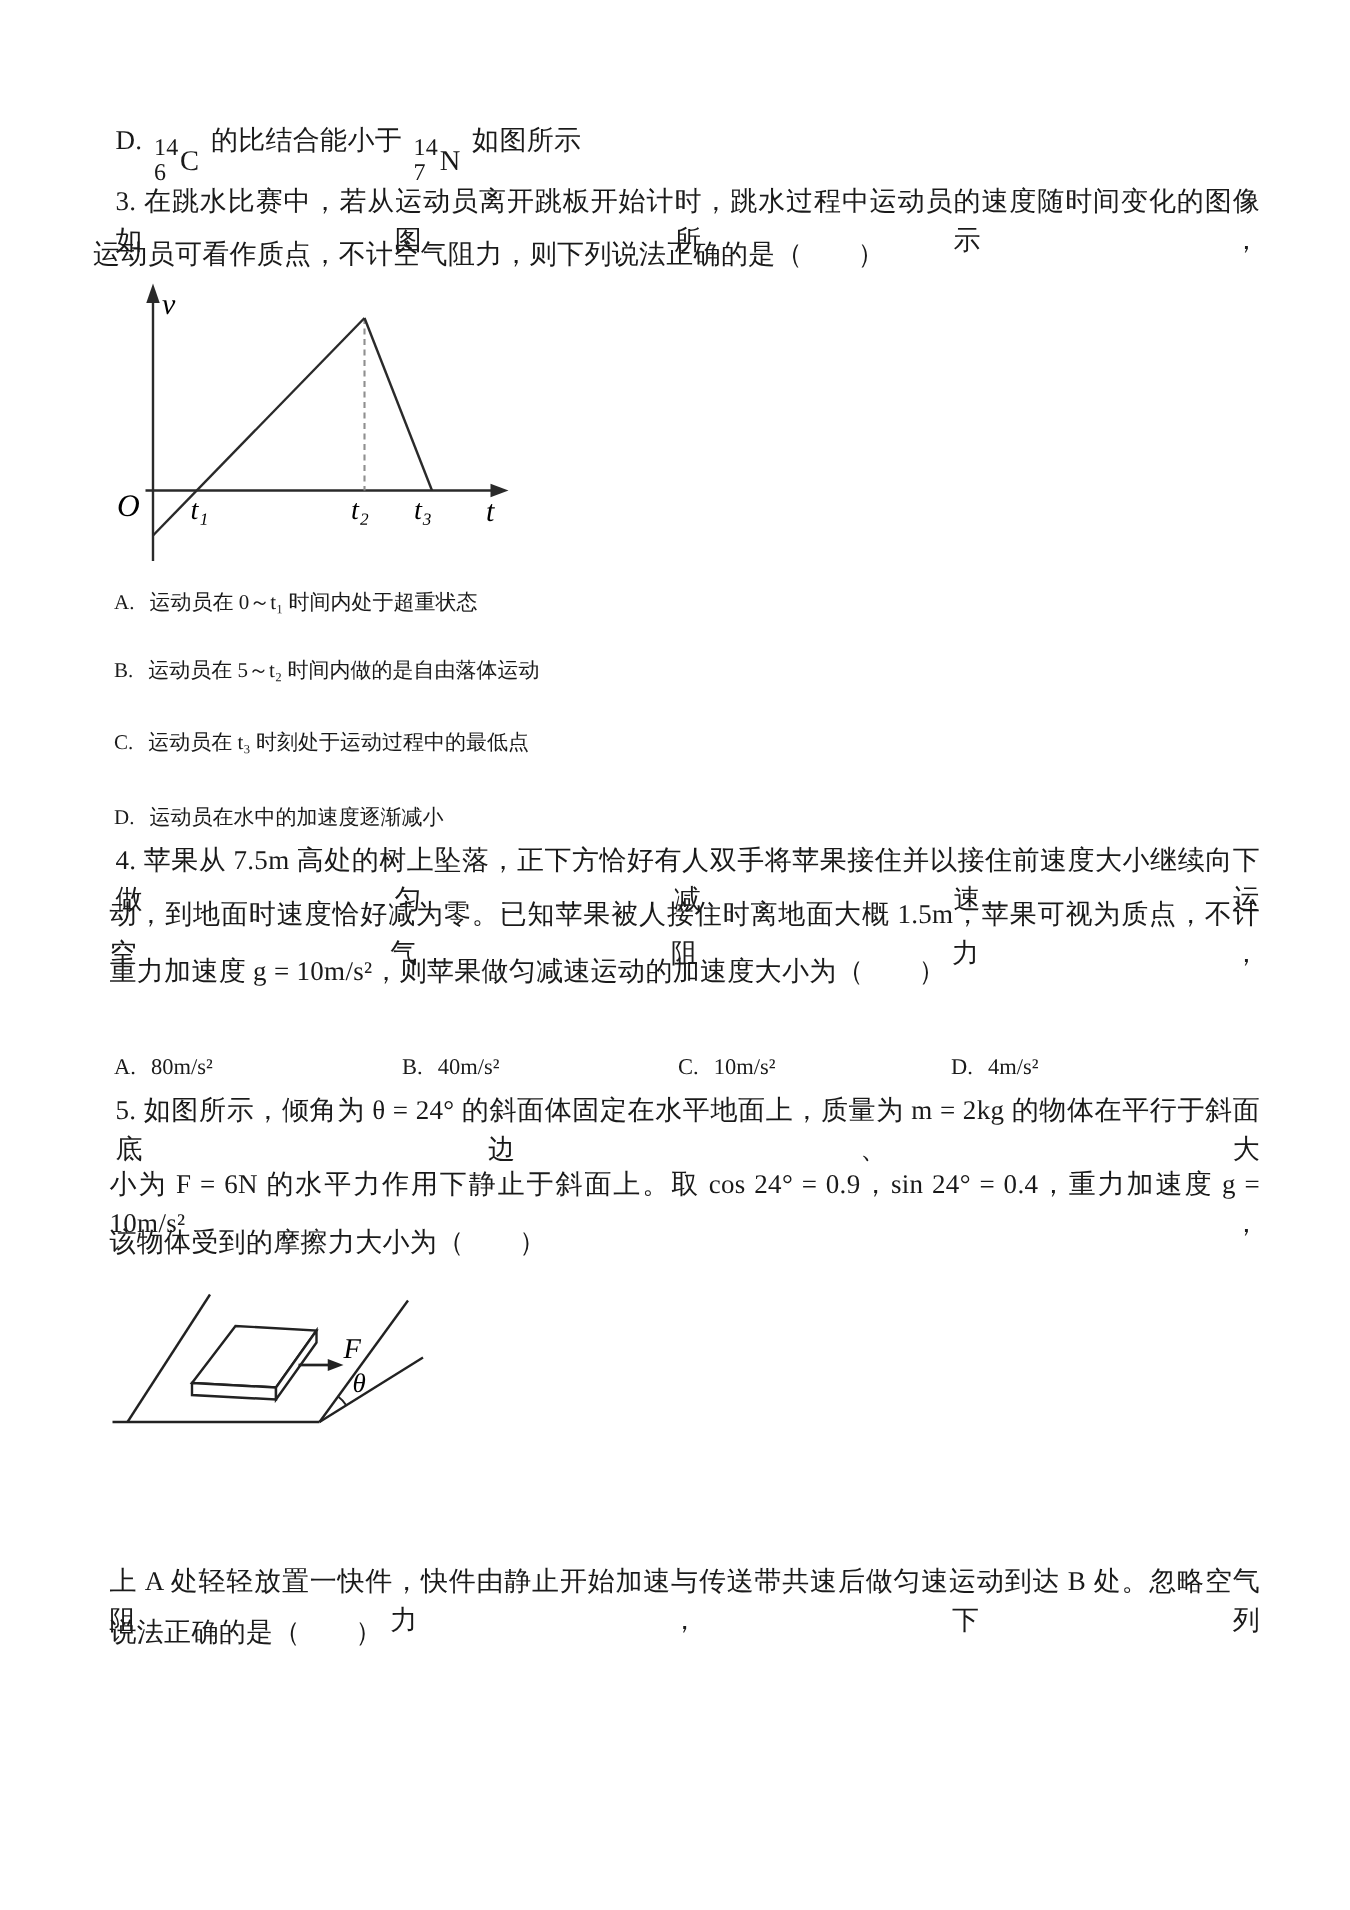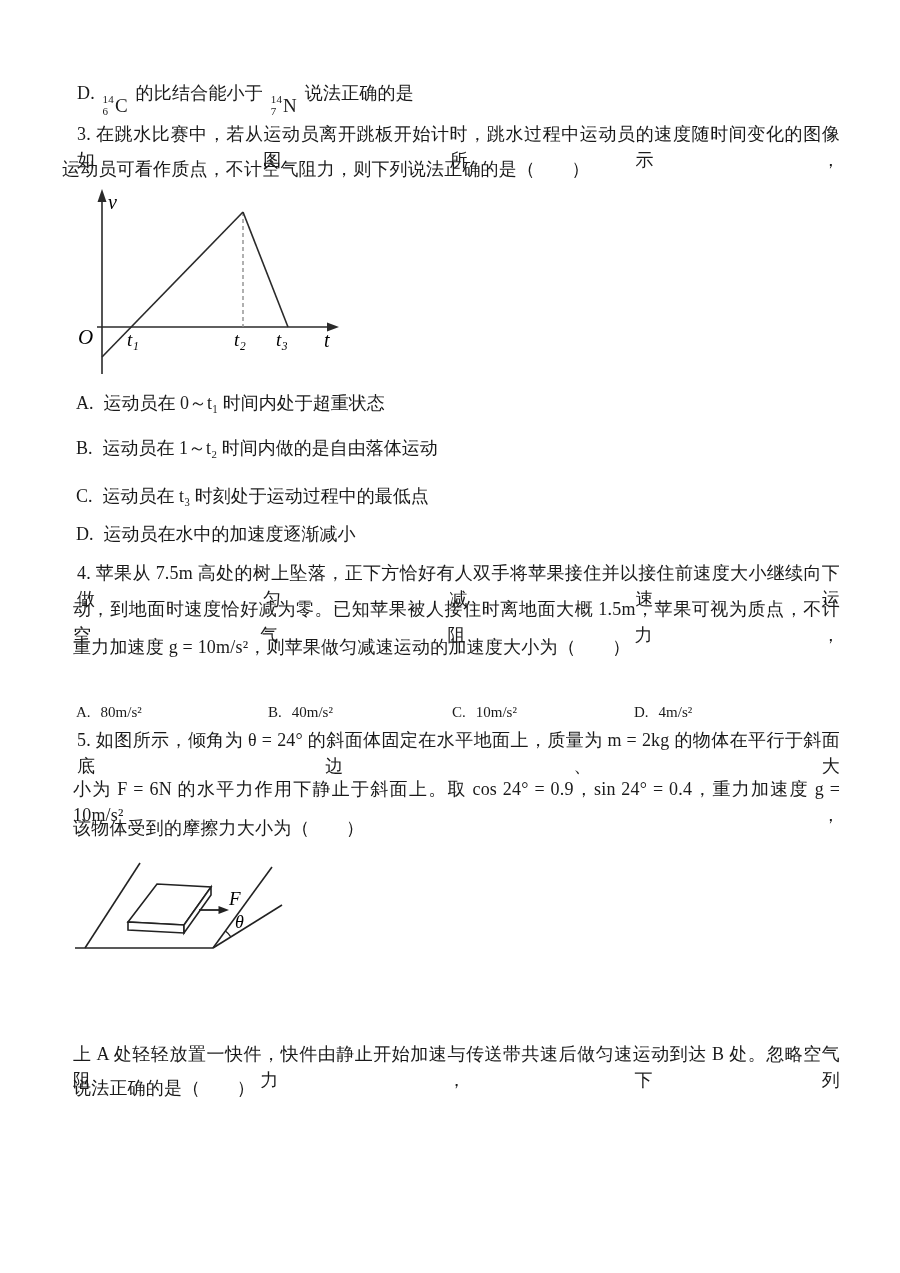--- a/index.html
+++ b/index.html
@@ -8,28 +8,28 @@
     overflow:hidden;color:#1a1a1a;
     font-family:"Liberation Serif","DejaVu Serif",serif;
   }
   .blk{
     position:absolute;left:62px;width:778px;box-sizing:border-box;
     font-size:18px;line-height:26px;letter-spacing:.2px;
   }
   .jst{text-align:justify;text-align-last:justify;}
   .ind{padding-left:15px;}
   .ind2{padding-left:11px;}
-  .optline{position:absolute;left:76px;font-size:18px;line-height:26px;white-space:nowrap;}
+  .optline{position:absolute;left:76px;font-size:14px;line-height:26px;white-space:nowrap;}
   .olabel{margin-right:10px;}
   .orow{position:absolute;left:62px;width:778px;height:26px;}
   .ocell{position:absolute;top:16px;font-size:15px;line-height:26px;white-space:nowrap;}
   .c1{left:14px}.c2{left:206px}.c3{left:390px}.c4{left:572px}
   .iso{display:inline-flex;align-items:center;margin:0 3px;vertical-align:-4px;}
   .iso-nums{display:inline-flex;flex-direction:column;align-items:flex-start;
-    line-height:1.05;font-size:11px;margin-right:1px;}
+    line-height:1.05;font-size:16px;margin-right:1px;}
   .iso-sym{font-size:19px;}
   .fig{position:absolute;}
   svg text{font-family:"Liberation Serif","DejaVu Serif",serif;}
   .mathlab{font-style:italic;}
 </style>
 </head>
 <body>
 
 <div class="page">
 
@@ -43,21 +43,21 @@
         <span class="iso-sym">C</span>
       </span>
     <span>的比结合能小于</span>
     <span class="iso">
         <span class="iso-nums">
           <span>14</span>
           <span>7</span>
         </span>
         <span class="iso-sym">N</span>
       </span>
-    <span>说法正确的是</span>
+    <span>如图所示</span>
   </div>
 
   <div class="blk jst ind" style="top:121px;">3. 在跳水比赛中，若从运动员离开跳板开始计时，跳水过程中运动员的速度随时间变化的图像如图所示，</div>
   <div class="blk" style="top:156px;">运动员可看作质点，不计空气阻力，则下列说法正确的是（　　）</div>
 
   <svg class="fig" style="left:72px;top:188px;" width="280" height="192" viewBox="0 0 280 192">
     <line x1="30" y1="6" x2="30" y2="186" stroke="#2a2a2a" stroke-width="1.6"></line>
     <polygon points="30,1 25.5,14 34.5,14" fill="#2a2a2a"></polygon>
     <line x1="25" y1="139" x2="257" y2="139" stroke="#2a2a2a" stroke-width="1.6"></line>
     <polygon points="267,139 255,134.5 255,143.5" fill="#2a2a2a"></polygon>
@@ -69,26 +69,26 @@
     <text x="252" y="159" font-size="20" class="mathlab">t</text>
     <text x="55" y="158" font-size="19" class="mathlab">t₁</text>
     <text x="162" y="158" font-size="19" class="mathlab">t₂</text>
     <text x="204" y="158" font-size="19" class="mathlab">t₃</text>
   </svg>
 
   <div class="optline" style="top:390px;">
     <span class="olabel">A.</span><span>运动员在 0～t₁ 时间内处于超重状态</span>
   </div>
   <div class="optline" style="top:435px;">
-    <span class="olabel">B.</span><span>运动员在 1～t₂ 时间内做的是自由落体运动</span>
+    <span class="olabel">B.</span><span>运动员在 5～t₂ 时间内做的是自由落体运动</span>
   </div>
   <div class="optline" style="top:483px;">
     <span class="olabel">C.</span><span>运动员在 t₃ 时刻处于运动过程中的最低点</span>
   </div>
-  <div class="optline" style="top:521px;">
+  <div class="optline" style="top:533px;">
     <span class="olabel">D.</span><span>运动员在水中的加速度逐渐减小</span>
   </div>
 
   <div class="blk jst ind" style="top:560px;">4. 苹果从 7.5m 高处的树上坠落，正下方恰好有人双手将苹果接住并以接住前速度大小继续向下做匀减速运</div>
   <div class="blk jst ind2" style="top:596px;font-family:Liberation Serif, serif;">动，到地面时速度恰好减为零。已知苹果被人接住时离地面大概 1.5m，苹果可视为质点，不计空气阻力，</div>
   <div class="blk ind2" style="top:634px;">重力加速度 g = 10m/s²，则苹果做匀减速运动的加速度大小为（　　）</div>
 
   <div class="orow" style="top:683px;">
     <span class="ocell c1"><span class="olabel">A.</span><span>80m/s²</span></span>
     <span class="ocell c2"><span class="olabel">B.</span><span>40m/s²</span></span>

